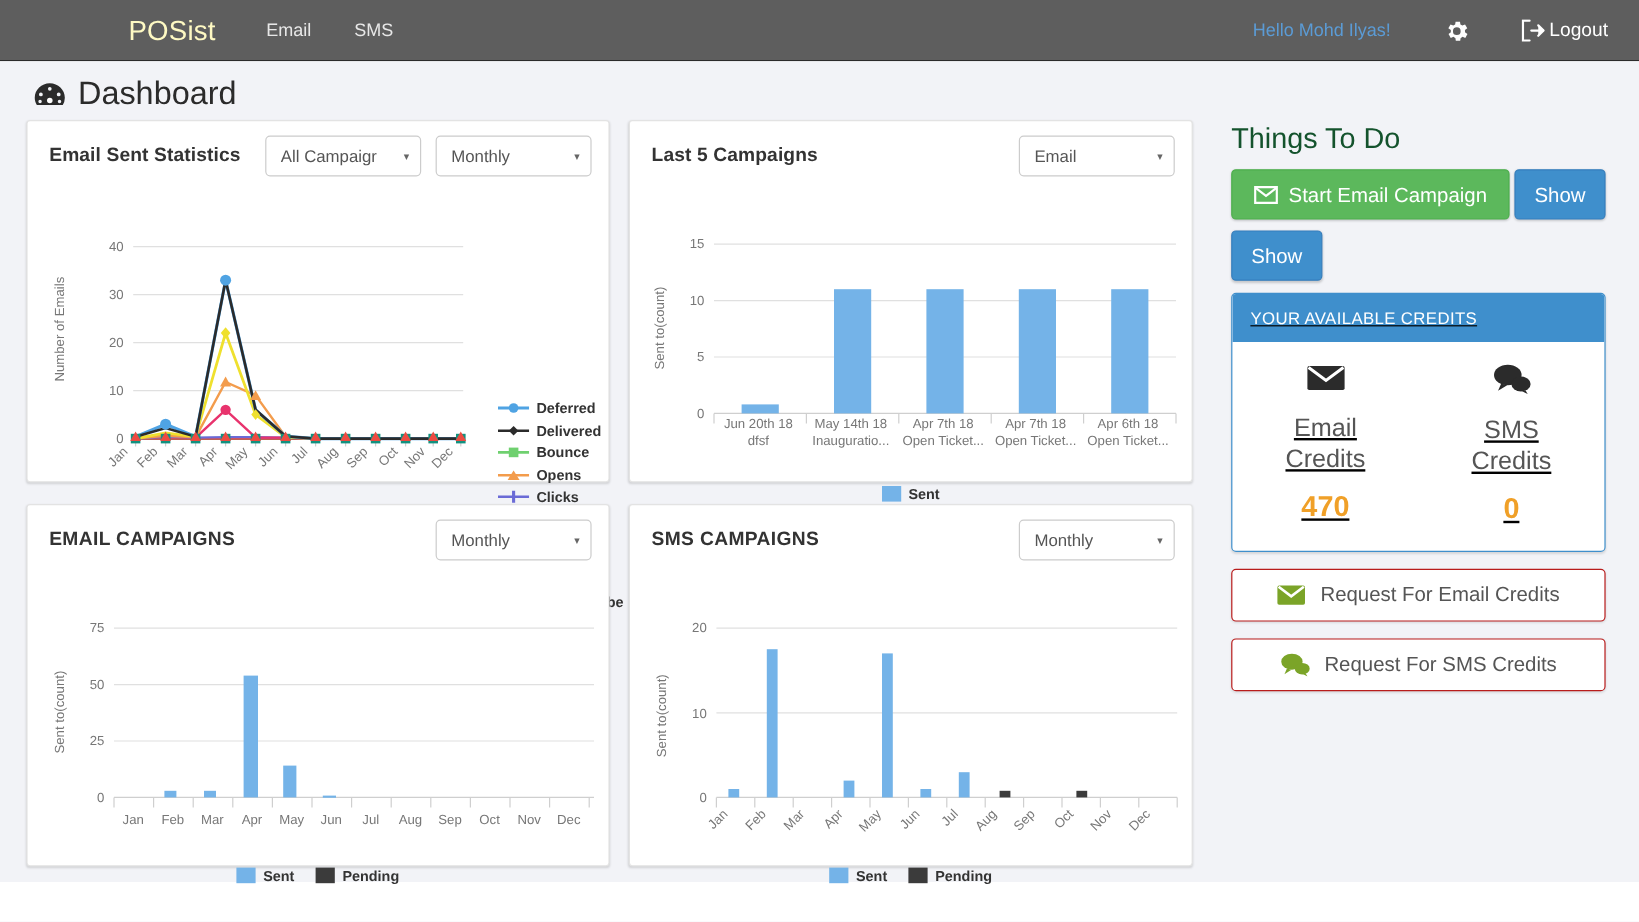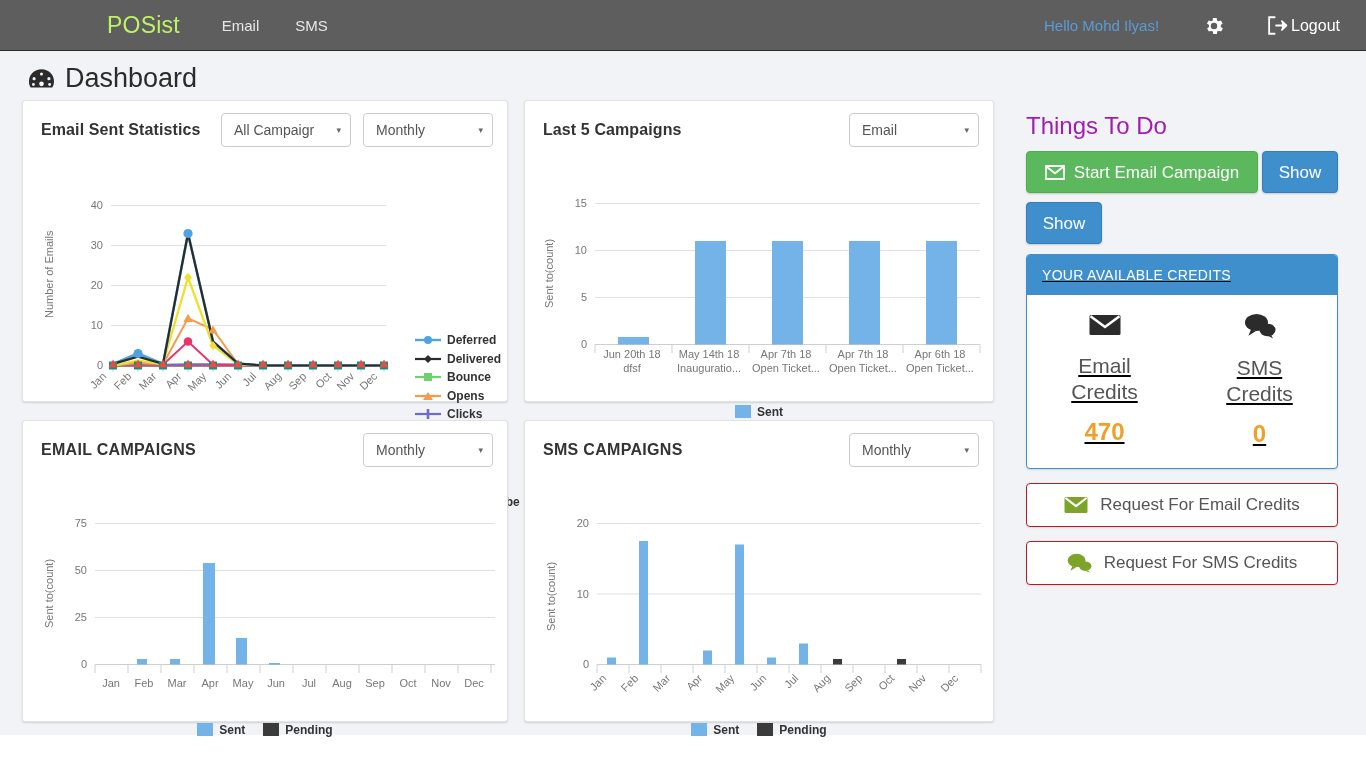--- a/index.html
+++ b/index.html
@@ -11,21 +11,21 @@
     overflow:hidden;
     -webkit-font-smoothing:antialiased;
   }
 
   
   .navbar{
     height:51px; background:#5e5e5e; border-bottom:1px solid #2b2b2b;
     display:flex; align-items:center; position:relative;
   }
   .brand{
-    color:#bef264; font-size:23px; margin-left:107px; letter-spacing:.2px;
+    color:#fef9c3; font-size:23px; margin-left:107px; letter-spacing:.2px;
     font-weight:400; text-decoration:none;
   }
   .nav-links{ display:flex; align-items:center; margin-left:28px; gap:8px;}
   .nav-link{
     color:#e7e7e7; font-size:15px; text-decoration:none; padding:8px 14px;
   }
   .nav-right{
     position:absolute; right:14px; top:0; height:51px;
     display:flex; align-items:center; gap:16px;
   }
@@ -92,21 +92,21 @@
 
   
   .line-legend{
     position:absolute; left:392px; top:180px;
     display:flex; flex-direction:column; gap:4.5px;
   }
   .ll-row{ display:flex; align-items:center; gap:6px; font-size:12px; font-weight:700; color:#333;}
   .ll-mark{ width:26px; height:12px; position:relative; display:block; }
 
   
-  .todo-title{ font-size:24px; color:#a21caf; font-weight:400; margin:12px 0 11px 10px; }
+  .todo-title{ font-size:24px; color:#14532d; font-weight:400; margin:2px 0 11px 10px; }
   .todo-row{ display:flex; gap:4px; margin:0 0 9px 10px; }
   .btn-green{
     flex:1; background:#5cb85c; border:1px solid #4cae4c; border-radius:4px;
     color:#fff; font-size:17px; height:42px; display:flex; align-items:center;
     justify-content:center; gap:9px; box-shadow:0 1px 2px rgba(0,0,0,.18);
   }
   .btn-blue{
     width:76px; background:#3f8fcc; border:1px solid #357ebd; border-radius:4px;
     color:#fff; font-size:17px; height:42px; display:flex; align-items:center;
     justify-content:center; box-shadow:0 1px 2px rgba(0,0,0,.18);

